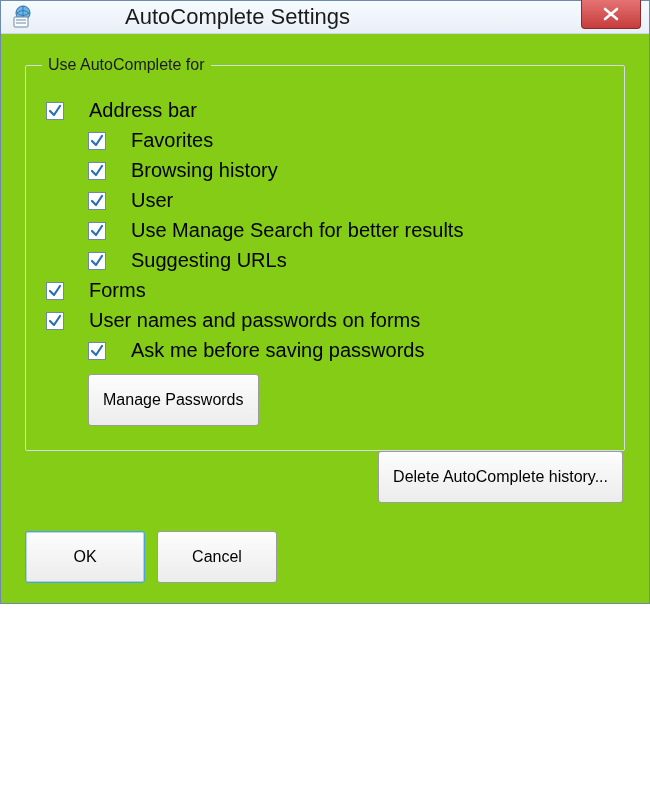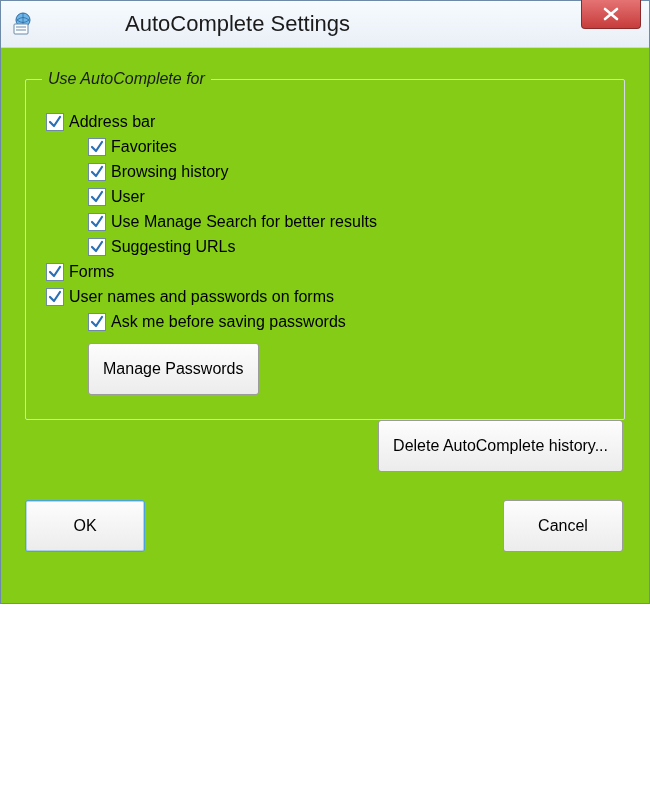--- a/index.html
+++ b/index.html
@@ -75,29 +75,28 @@
   fieldset.group {
     border: 1px solid #d5dbe2;
     border-radius: 2px;
     margin: 0;
     padding: 18px 16px 24px 16px;
   }
   fieldset.group > legend {
     padding: 0 6px;
     font-size: 16px;
     color: #1b1b1b;
-    font-style: italic;
   }
 
   .opt-row {
     display: flex;
     align-items: center;
-    gap: 5px;
+    gap: 25px;
     margin: 7px 0;
-    font-size: 16px;
+    font-size: 20px;
   }
   .indent-1 { margin-left: 4px; }
   .indent-2 { margin-left: 46px; }
 
   .cb {
     width: 18px;
     height: 18px;
     border: 1px solid #6f8aa6;
     background: #fff;
     box-sizing: border-box;
@@ -131,21 +130,21 @@
   }
 
   .delete-row {
     display: flex;
     justify-content: flex-end;
     padding-right: 2px;
   }
 
   .footer {
     display: flex;
-    justify-content: space-between;
+    justify-content: flex-start;
     gap: 12px;
     margin-top: 28px;
     padding-right: 2px;
   }
   .footer .btn {
     min-width: 120px;
   }
 </style>
 </head>
 <body>

